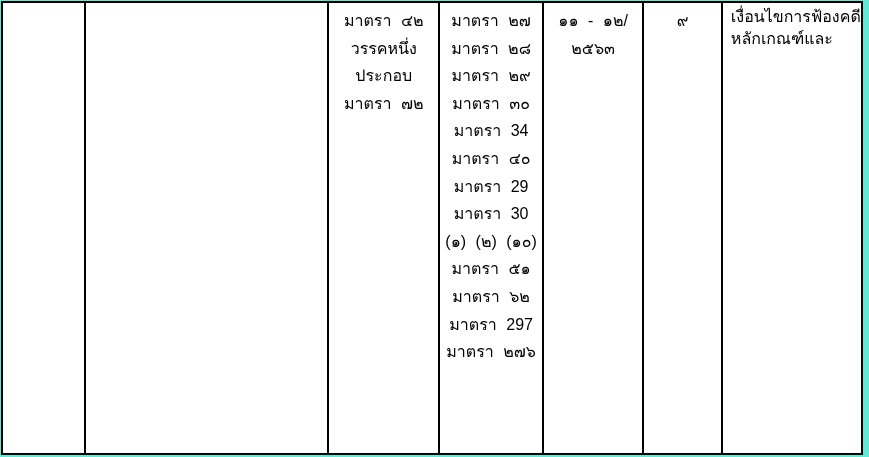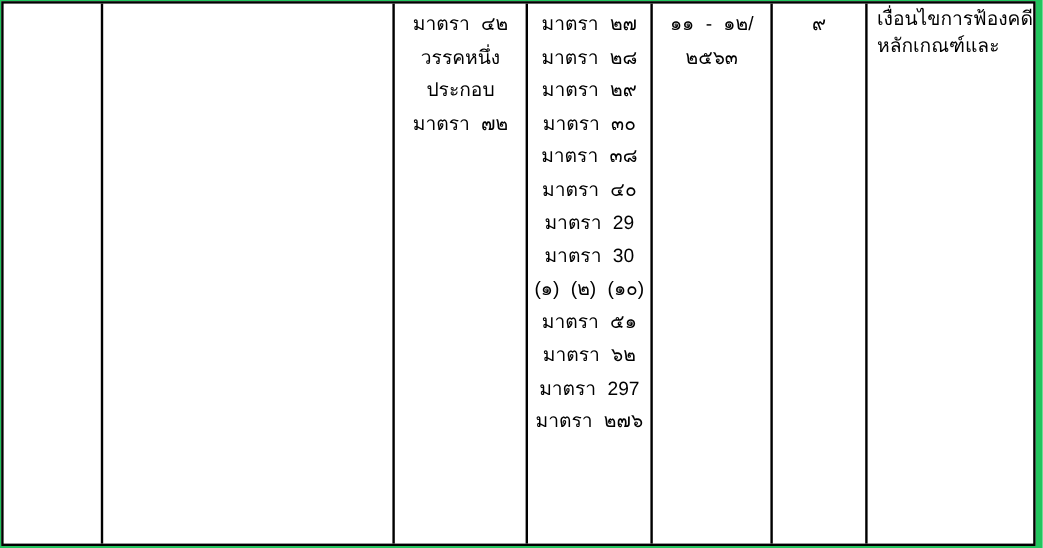--- a/index.html
+++ b/index.html
@@ -4,21 +4,21 @@
 <style>
   html, body {
     margin: 0;
     padding: 0;
     background: #ffffff;
   }
   .page {
     position: relative;
     width: 869px;
     height: 457px;
-    background: #22c55e;
+    background: #5eead4;
     overflow: hidden;
     font-family: "Liberation Sans", "DejaVu Sans", sans-serif;
     color: #000000;
   }
   .grid {
     position: absolute;
     left: 1px;
     top: 1px;
     width: 862px;
     height: 454px;
@@ -76,21 +76,21 @@
       <div class="ln">วรรคหนึ่ง</div>
       <div class="ln">ประกอบ</div>
       <div class="ln">มาตรา ๗๒</div>
     </div>
 
     <div class="col c4 center-col">
       <div class="ln">มาตรา ๒๗</div>
       <div class="ln">มาตรา ๒๘</div>
       <div class="ln">มาตรา ๒๙</div>
       <div class="ln">มาตรา ๓๐</div>
-      <div class="ln">มาตรา ๓๘</div>
+      <div class="ln">มาตรา 34</div>
       <div class="ln">มาตรา ๔๐</div>
       <div class="ln">มาตรา 29</div>
       <div class="ln">มาตรา 30</div>
       <div class="ln">(๑) (๒) (๑๐)</div>
       <div class="ln">มาตรา ๕๑</div>
       <div class="ln">มาตรา ๖๒</div>
       <div class="ln">มาตรา 297</div>
       <div class="ln">มาตรา ๒๗๖</div>
     </div>
 

